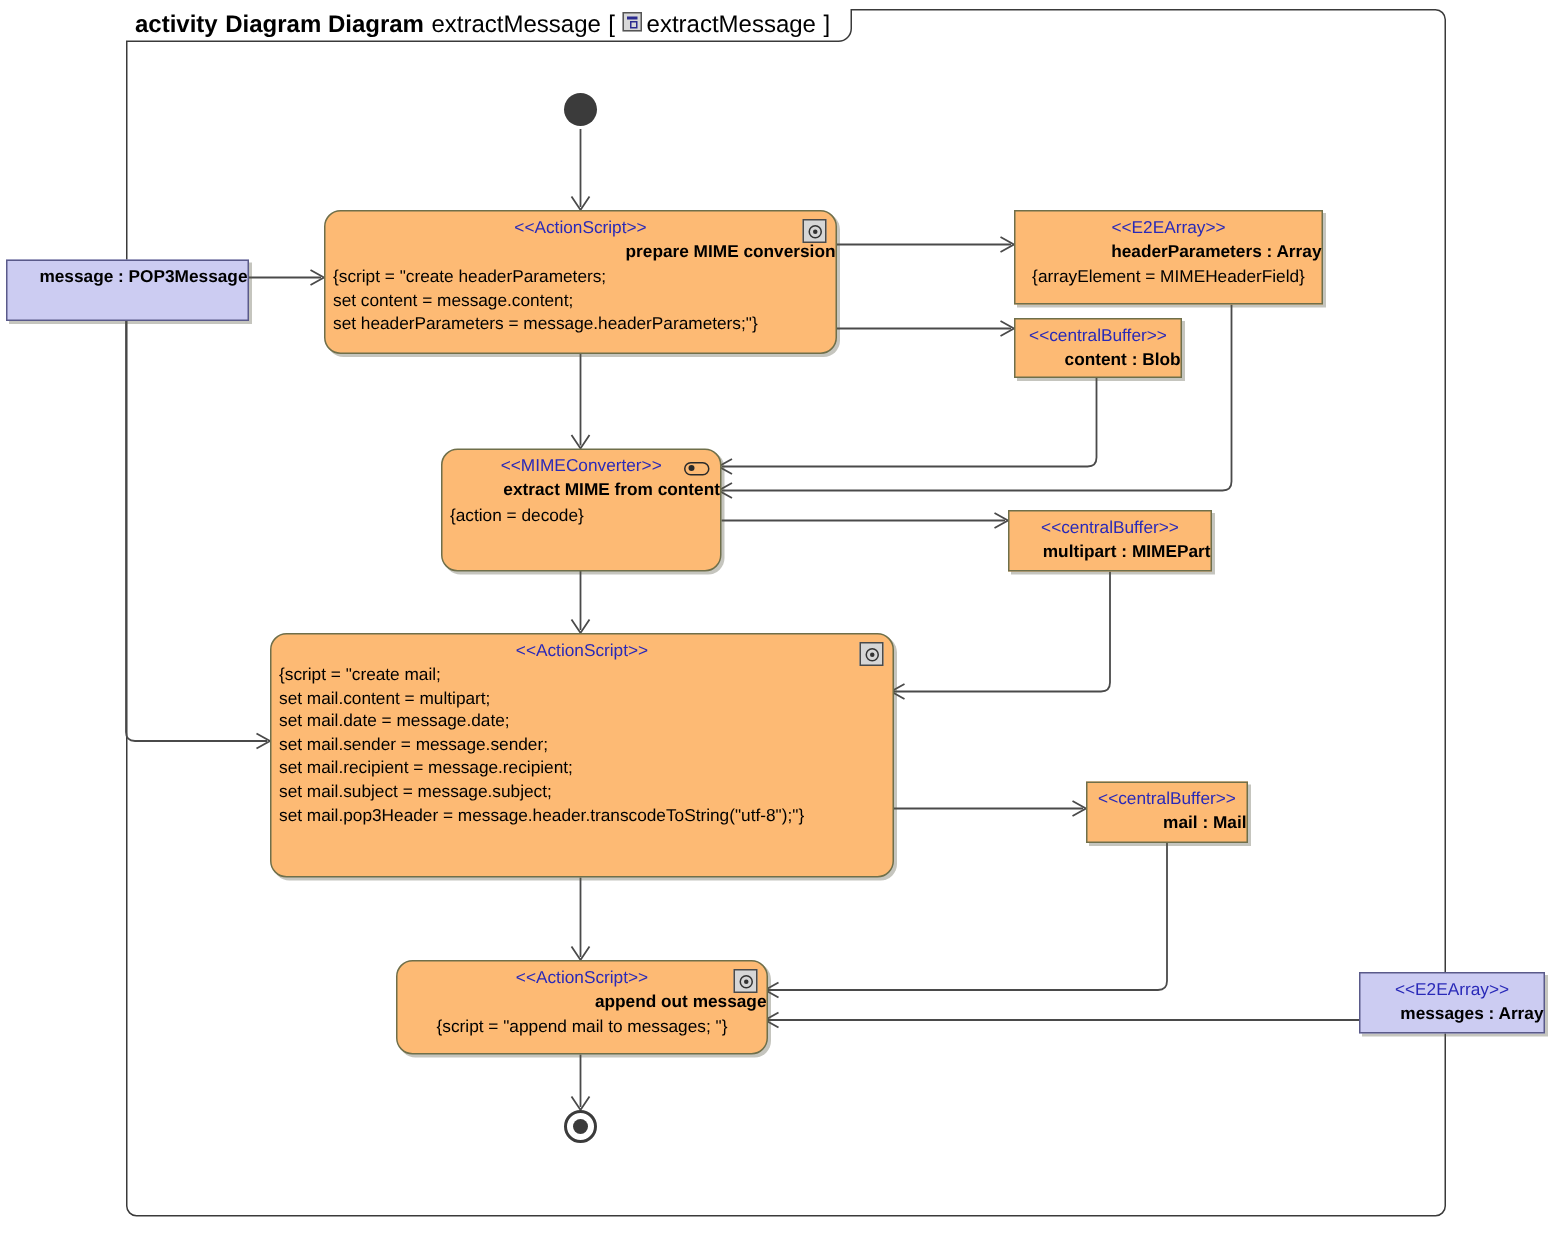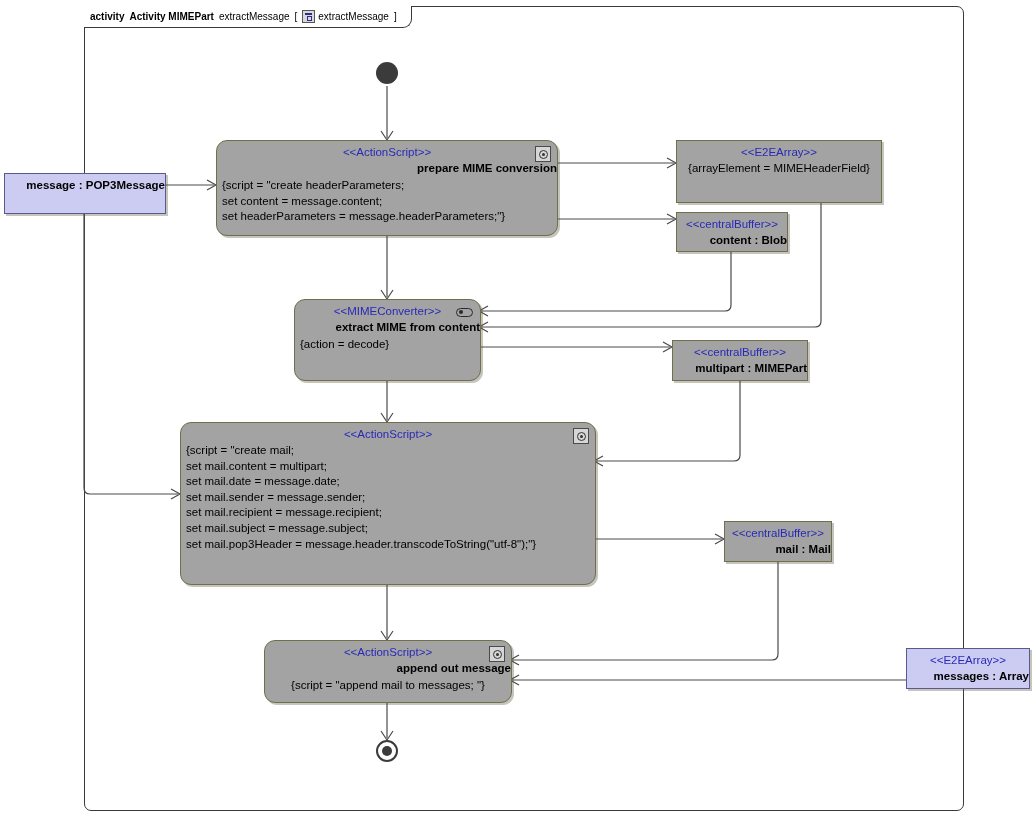--- a/index.html
+++ b/index.html
@@ -40,23 +40,23 @@
     top: 6px;
     height: 22px;
     box-sizing: border-box;
     border: 1.5px solid #3a3a3a;
     border-top: none;
     border-left: none;
     border-radius: 0 0 9px 0;
     background: #ffffff;
     padding: 2px 12px 2px 6px;
     display: flex;
-    align-items: center;
+    align-items: flex-start;
     white-space: nowrap;
-    font-size: 10px;
+    font-size: 16px;
     color: #000;
   }
   .frame-tab .kw {
     font-weight: bold;
     margin-right: 5px;
   }
   .frame-tab .nm { margin-right: 3px; }
   .frame-tab .brk { margin: 0 2px; }
   .tab-icon {
     display: inline-block;
@@ -82,21 +82,21 @@
     left: 4px; top: 5px;
     width: 5px; height: 5px;
     border: 1px solid #2b2b8f;
     box-sizing: border-box;
   }
 
   
   .node {
     position: absolute;
     box-sizing: border-box;
-    background: #a3a3a3;
+    background: #fdba74;
     border: 1px solid #6f6f4a;
     box-shadow: 2px 2px 0 rgba(90,90,70,0.35);
   }
   .node.action {
     border-radius: 11px;
   }
   .node.objnode {
     border-radius: 0;
   }
   .node.blue {
@@ -221,21 +221,21 @@
   }
 </style>
 </head>
 <body>
 
 <div id="canvas">
 
   <div class="frame"></div>
   <div class="frame-tab">
     <span class="kw">activity</span>
-    <span class="kw">Activity MIMEPart</span>
+    <span class="kw">Diagram Diagram</span>
     <span class="nm">extractMessage</span>
     <span class="brk">[</span>
     <span class="tab-icon"></span>
     <span class="nm">extractMessage</span>
     <span class="brk">]</span>
   </div>
 
   <svg class="edges">
 
     <line x1="387" y1="86" x2="387" y2="138"></line>
@@ -325,20 +325,21 @@
   </div>
 
   <div class="final-node" style="left:376px; top:740px;"></div>
 
   <div class="node objnode blue" style="left:4px; top:173px; width:162px; height:41px;">
     <div class="nodename plain">message : POP3Message</div>
   </div>
 
   <div class="node objnode" style="left:676px; top:140px; width:206px; height:63px;">
     <div class="stereo">&lt;&lt;E2EArray&gt;&gt;</div>
+    <div class="nodename">headerParameters : Array</div>
     <div class="props center">{arrayElement = MIMEHeaderField}</div>
   </div>
 
   <div class="node objnode" style="left:676px; top:212px; width:112px; height:40px;">
     <div class="stereo">&lt;&lt;centralBuffer&gt;&gt;</div>
     <div class="nodename">content : Blob</div>
   </div>
 
   <div class="node objnode" style="left:672px; top:340px; width:136px; height:41px;">
     <div class="stereo">&lt;&lt;centralBuffer&gt;&gt;</div>

